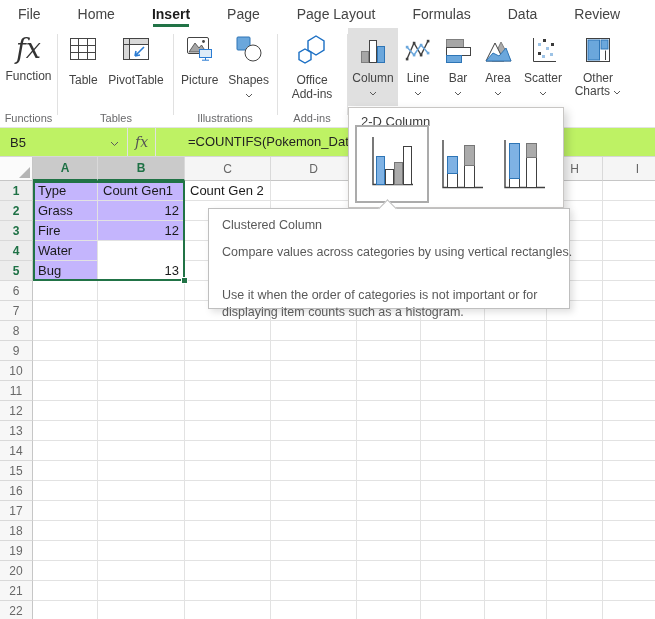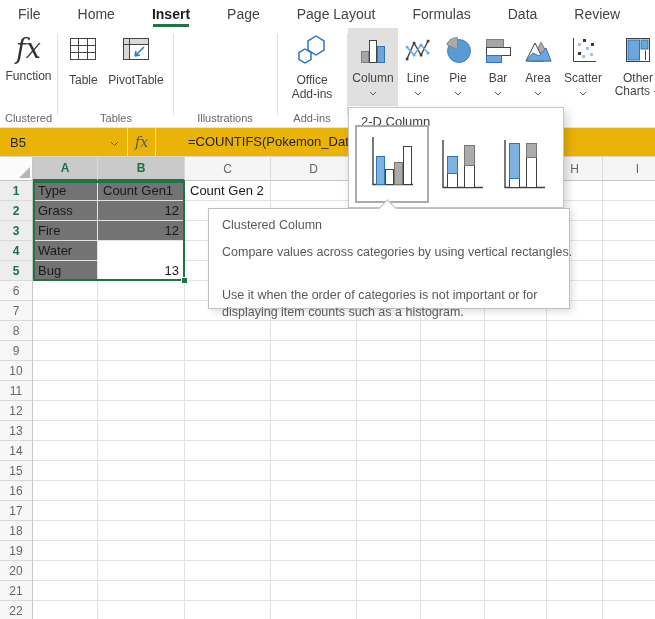--- a/index.html
+++ b/index.html
@@ -24,21 +24,21 @@
   .bigbtn { display:flex; flex-direction:column; align-items:center; padding:6px 5px 0 5px; }
   .bigbtn .blabel { margin-top:5px; font-size:12px; color:#444; white-space:nowrap; text-align:center; line-height:14px; }
   .bigbtn .wraplabel { white-space:normal; width:46px; }
   .chev { margin-top:3px; line-height:5px; }
   .chartbtn { display:flex; flex-direction:column; align-items:center; padding:8px 6px 0 6px; height:78px; }
   .chartbtn .blabel { margin-top:4px; font-size:12px; color:#444; white-space:nowrap; line-height:13px; text-align:center; }
   .chartbtn.pressed { background:#E0E0E0; height:78px; }
   .fxglyph { font-family:"DejaVu Serif", serif; font-style:italic; font-size:27px; color:#333; line-height:30px; }
   
   .formulabar { position:absolute; top:127px; left:0; right:0; height:30px;
-    border-top:1px solid #E3E3E3; border-bottom:1px solid #D6D6D6; background:#eab308; display:flex; align-items:stretch; }
+    border-top:1px solid #E3E3E3; border-bottom:1px solid #D6D6D6; background:#bef264; display:flex; align-items:stretch; }
   .namebox { width:128px; border-right:1px solid #E1E1E1; display:flex; align-items:center;
     padding:0 8px 0 10px; font-size:13px; color:#222; justify-content:space-between; }
   .fxbtn { width:28px; border-right:1px solid #E1E1E1; display:flex; align-items:center; justify-content:center;
     font-family:"DejaVu Serif", serif; font-style:italic; font-size:14px; color:#555; }
   .formulatext { position:relative; flex:1; font-size:13px; color:#222; }
   .fragleft { position:absolute; left:32px; top:6px; white-space:pre; }
   
   #sheet { position:absolute; top:157px; left:0; right:0; bottom:0; background:#fff; overflow:hidden; }
   .corner { position:absolute; left:0; top:0; width:33px; height:24px; background:#FBFBFB;
     border-right:1px solid #C6C6C6; border-bottom:1px solid #C6C6C6; }
@@ -47,21 +47,21 @@
   .colhdr { position:absolute; top:0; height:24px; background:#F5F5F5; color:#666; font-size:12px;
     display:flex; align-items:center; justify-content:center;
     border-right:1px solid #D9D9D9; border-bottom:1px solid #C6C6C6; }
   .colhdr.sel { background:#CACACA; color:#1E7145; font-weight:700; border-bottom:2px solid #217346; }
   .rowhdr { position:absolute; left:0; width:33px; background:#F7F7F7; color:#686868; font-size:12px;
     display:flex; align-items:center; justify-content:center;
     border-right:1px solid #C6C6C6; border-bottom:1px solid #D9D9D9; }
   .rowhdr.sel { background:#EDEDED; color:#1E7145; font-weight:700; }
   .cell { position:absolute; font-size:13px; color:#1a1a1a; display:flex; align-items:center;
     border-right:1px solid #E2E2E2; border-bottom:1px solid #E2E2E2; padding:0 5px; background:#fff; overflow:visible; white-space:nowrap; }
-  .cell.fill { background:#737373; }
+  .cell.fill { background:#c4b5fd; }
   .cell.num { justify-content:flex-end; }
   .selborder { position:absolute; border:2px solid #217346; pointer-events:none; }
   .fillhandle { position:absolute; width:7px; height:7px; background:#217346; border:1px solid #fff; }
   
   .dropdown { position:absolute; left:348px; top:107px; width:216px; height:101px; background:#fff;
     border:1px solid #C8C6C4; box-shadow:3px 4px 9px rgba(0,0,0,.18); z-index:10; }
   .ddtitle { position:absolute; left:12px; top:6px; font-size:13px; color:#3b3b3b; }
   .ddopt { position:absolute; top:24px; display:flex; align-items:center; justify-content:center; }
   .ddopt.framed { left:6px; top:17px; width:74px; height:78px; border:2px solid #ABABAB; background:#fff; }
   .ddopt.o2 { left:88px; width:50px; height:70px; }
@@ -99,21 +99,21 @@
     <div class="rsep" style="left:277px"></div>
     <div class="rsep" style="left:347px"></div>
 
     <div class="rgroup" style="left:0;width:57px">
       <div class="btnrow">
         <div class="bigbtn">
           <span class="fxglyph">fx</span>
           <span class="blabel">Function</span>
         </div>
       </div>
-      <div class="glabel">Clustered</div>
+      <div class="glabel">Functions</div>
     </div>
 
     <div class="rgroup" style="left:60px;width:112px">
       <div class="btnrow">
         <div class="bigbtn">
           <span>
             <svg width="30" height="30" viewBox="0 0 30 30">
                 <rect x="2.5" y="4.5" width="25" height="21" fill="#fff" stroke="#444"></rect>
                 <line x1="2.5" y1="11.5" x2="27.5" y2="11.5" stroke="#444"></line>
                 <line x1="2.5" y1="18.5" x2="27.5" y2="18.5" stroke="#444"></line>
@@ -135,20 +135,47 @@
               </svg>
           </span>
           <span class="blabel">PivotTable</span>
         </div>
       </div>
       <div class="glabel">Tables</div>
     </div>
 
     <div class="rgroup" style="left:176px;width:98px">
       <div class="btnrow">
+        <div class="bigbtn">
+          <span>
+            <svg width="30" height="30" viewBox="0 0 30 30">
+                <rect x="2.5" y="3.5" width="21" height="16" rx="1.5" fill="#fff" stroke="#444"></rect>
+                <circle cx="18.5" cy="7.5" r="1.4" fill="#444"></circle>
+                <path d="M4 18 L10 9 L14 14 L16.5 11 L21 18 Z" fill="#A6A6A6" stroke="#444" stroke-width=".8"></path>
+                <rect x="14.5" y="15.5" width="12" height="8" fill="#DEEBF7" stroke="#2B7CD3"></rect>
+                <line x1="20.5" y1="23.5" x2="20.5" y2="26" stroke="#2B7CD3"></line>
+                <line x1="17" y1="26.2" x2="24" y2="26.2" stroke="#2B7CD3"></line>
+              </svg>
+          </span>
+          <span class="blabel">Picture</span>
+        </div>
+        <div class="bigbtn">
+          <span>
+            <svg width="30" height="30" viewBox="0 0 30 30">
+                <rect x="3" y="3" width="13" height="13" rx="1" fill="#6BA7DC" stroke="#2E75B6"></rect>
+                <circle cx="19" cy="19" r="8" fill="#fff" stroke="#444"></circle>
+              </svg>
+          </span>
+          <span class="blabel">Shapes</span>
+          <span class="chev">
+            <svg width="8" height="5" viewBox="0 0 8 5">
+                <path d="M1 1 L4 4 L7 1" stroke="#5A5A5A" fill="none"></path>
+              </svg>
+          </span>
+        </div>
       </div>
       <div class="glabel">Illustrations</div>
     </div>
 
     <div class="rgroup" style="left:280px;width:64px">
       <div class="btnrow">
         <div class="bigbtn">
           <span>
             <svg width="32" height="30" viewBox="0 0 32 30">
                 <path d="M20 2 L28 7 L28 16 L20 21 L12 16 L12 7 Z" fill="#fff" stroke="#1B6FC4" stroke-width="1.4"></path>
@@ -189,32 +216,20 @@
                 </g>
                 <g fill="#6BA7DC">
                   <rect x="1.8" y="9.8" width="2.6" height="2.6"></rect>
                   <rect x="8.8" y="17.8" width="2.6" height="2.6"></rect>
                   <rect x="15.8" y="7.8" width="2.6" height="2.6"></rect>
                   <rect x="22.8" y="15.8" width="2.6" height="2.6"></rect>
                 </g>
               </svg>
           </span>
           <span class="blabel">Line</span>
-          <span class="chev"><svg width="8" height="5" viewBox="0 0 8 5">
-                <path d="M1 1 L4 4 L7 1" stroke="#5A5A5A" fill="none"></path>
-              </svg></span>
-        </div>
-        <div class="chartbtn">
-          <span>
-            <svg width="28" height="28" viewBox="0 0 28 28">
-                <circle cx="15" cy="15" r="11.5" fill="#5B9BD5" stroke="#2E75B6" stroke-width=".8"></circle>
-                <path d="M13.5 13.5 L13.5 1.5 A12 12 0 0 0 2.6 8.6 Z" fill="#ABABAB" stroke="#7F7F7F" stroke-width=".8"></path>
-              </svg>
-          </span>
-          <span class="blabel">Pie</span>
           <span class="chev"><svg width="8" height="5" viewBox="0 0 8 5">
                 <path d="M1 1 L4 4 L7 1" stroke="#5A5A5A" fill="none"></path>
               </svg></span>
         </div>
         <div class="chartbtn">
           <span>
             <svg width="28" height="28" viewBox="0 0 28 28">
                 <rect x="2.5" y="3.5" width="17" height="8" fill="#A6A6A6" stroke="#7F7F7F"></rect>
                 <rect x="2.5" y="11.5" width="24" height="8" fill="#fff" stroke="#444"></rect>
                 <rect x="2.5" y="19.5" width="15" height="7" fill="#6BA7DC" stroke="#2E75B6"></rect>

